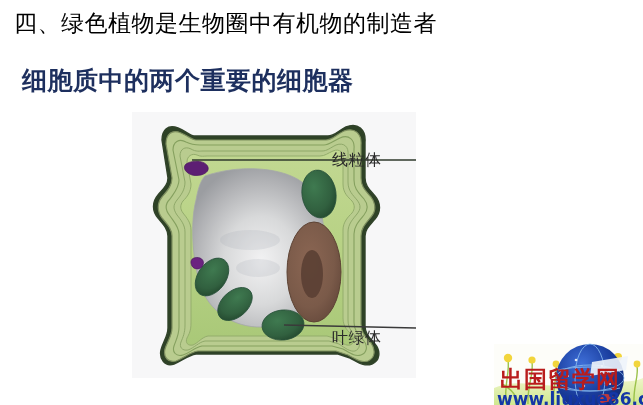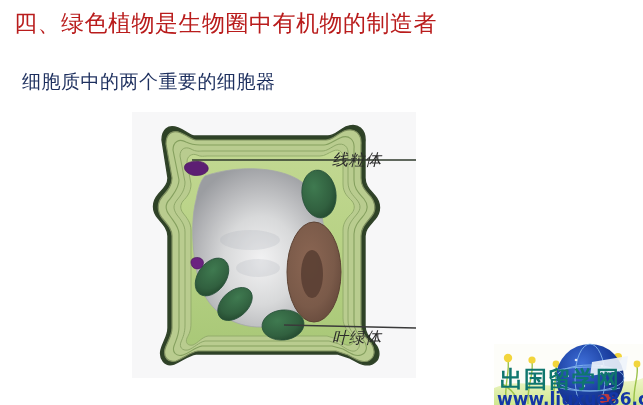--- a/index.html
+++ b/index.html
@@ -17,34 +17,35 @@
 
   
   #slide-title {
     position: absolute;
     left: 14px;
     top: 8px;
     font-size: 23px;
     line-height: 30px;
     font-weight: 500;
     letter-spacing: 0.5px;
-    color: #b91c1c;
+    color: #000000;
     white-space: nowrap;
   }
 
   
   #slide-subtitle {
     position: absolute;
     left: 22px;
     top: 68px;
-    font-size: 19px;
+    font-size: 25px;
     line-height: 26px;
     letter-spacing: 0.5px;
     color: #1d2f5e;
     white-space: nowrap;
+    font-weight: bold;
   }
 
   
   #cell-figure {
     position: absolute;
     left: 132px;
     top: 112px;
     width: 284px;
     height: 266px;
     background: #f7f7f8;
@@ -52,21 +53,20 @@
   #cell-svg { display: block; width: 284px; height: 266px; }
 
   
   .organelle-label {
     position: absolute;
     font-size: 16px;
     line-height: 20px;
     letter-spacing: 0.5px;
     color: #2b2b2b;
     white-space: nowrap;
-    font-style: italic;
   }
   #label-mitochondria { left: 332px; top: 150px; }
   #label-chloroplast  { left: 332px; top: 328px; }
 
   
   #watermark {
     position: absolute;
     left: 494px;
     top: 326px;
     width: 149px;
@@ -75,21 +75,21 @@
   }
   #watermark-art { position: absolute; left: 0; top: 0; }
   #watermark-cn {
     position: absolute;
     left: 6px;
     top: 40px;
     font-size: 23px;
     line-height: 26px;
     font-weight: bold;
     letter-spacing: 1px;
-    color: #0f766e;
+    color: #b91c1c;
     white-space: nowrap;
   }
   #watermark-url {
     position: absolute;
     left: 3px;
     top: 64px;
     font-size: 17px;
     line-height: 19px;
     font-weight: bold;
     letter-spacing: 0px;

